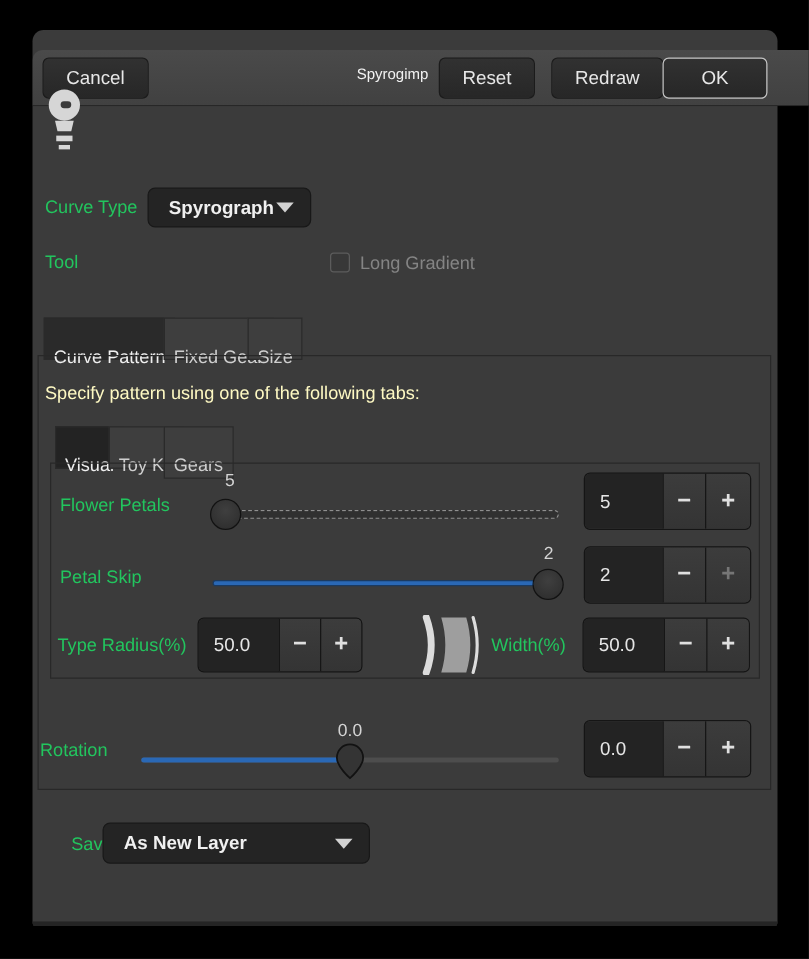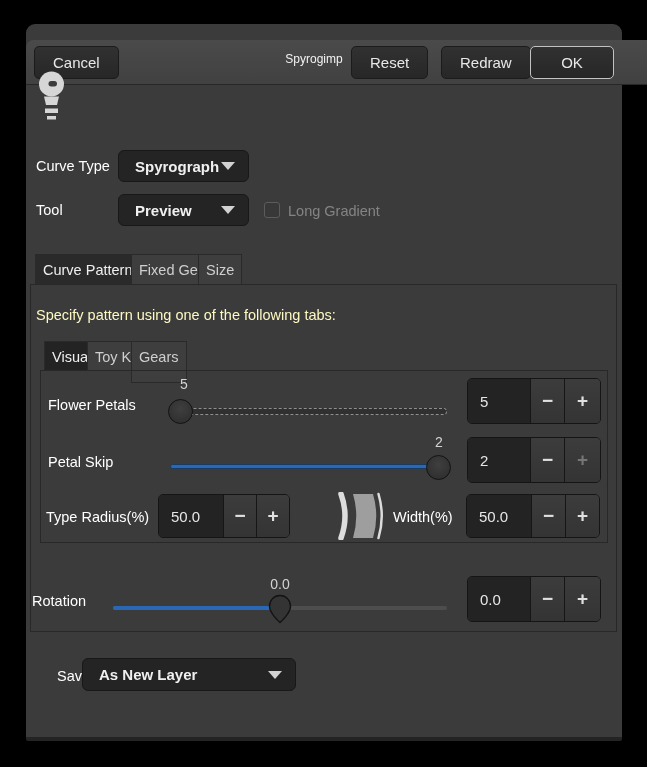--- a/index.html
+++ b/index.html
@@ -41,30 +41,30 @@
   .combo{
     position:absolute;background:#242424;border:1px solid #181818;
     border-radius:6px;color:#f0f0f0;font-size:15px;font-weight:600;
     box-sizing:border-box;display:flex;align-items:center;
   }
   .combo .combo-label{padding-left:16px;flex:1;}
   .combo .arrow-down{
     width:0;height:0;border-left:7px solid transparent;border-right:7px solid transparent;
     border-top:8px solid #d2d2d2;margin-right:13px;
   }
-  .field-label{position:absolute;color:#ffffff;font-size:14.5px;height:18px;line-height:18px;}
+  .field-label{position:absolute;color:#22c55e;font-size:14.5px;height:18px;line-height:18px;}
   .disabled-label{color:#848484;}
   .checkbox{
     position:absolute;width:16px;height:16px;background:#383838;
     border:1px solid #5c5c5c;border-radius:3px;box-sizing:border-box;
   }
   
   .tab{
     position:absolute;height:31px;line-height:30px;font-size:14.5px;
-    padding:0 7px;color:#cfcfcf;background:#3e3e3e;
+    padding:16px 7px;color:#cfcfcf;background:#3e3e3e;
     border:1px solid #2a2a2a;box-sizing:border-box;cursor:default;
   }
   .tab.active{background:#2a2a2a;color:#efefef;border-bottom-color:#2a2a2a;}
   .tab.active-dark{background:#232323;color:#efefef;}
   .frame{position:absolute;border:1px solid #282828;box-sizing:border-box;}
   .instruction{position:absolute;color:#fef9c3;font-size:14.5px;}
   
   .spin{
     position:absolute;display:flex;border:1px solid #151515;border-radius:5px;
     overflow:hidden;box-sizing:border-box;background:#383838;
@@ -121,24 +121,20 @@
     </svg>
   </div>
 
   <div class="field-label" style="left:10px;top:133px;">Curve Type</div>
   <div class="combo" style="left:92px;top:126px;width:131px;height:32px;">
     <span class="combo-label">Spyrograph</span>
     <span class="arrow-down"></span>
   </div>
 
   <div class="field-label" style="left:10px;top:177px;">Tool</div>
-  <div class="combo" style="left:92px;top:170px;width:131px;height:32px;">
-    <span class="combo-label">Preview</span>
-    <span class="arrow-down"></span>
-  </div>
   <div class="checkbox" style="left:238px;top:178px;"></div>
   <div class="field-label disabled-label" style="left:262px;top:178px;">Long Gradient</div>
 
   <div class="tab active" style="left:9px;top:230px;">Curve Pattern</div>
   <div class="tab" style="left:105px;top:230px;">Fixed Gear</div>
   <div class="tab" style="left:172px;top:230px;">Size</div>
 
   <div class="frame" style="left:4px;top:260px;width:587px;height:348px;"></div>
 
   <div class="instruction" style="left:10px;top:283px;">Specify pattern using one of the following tabs:</div>

